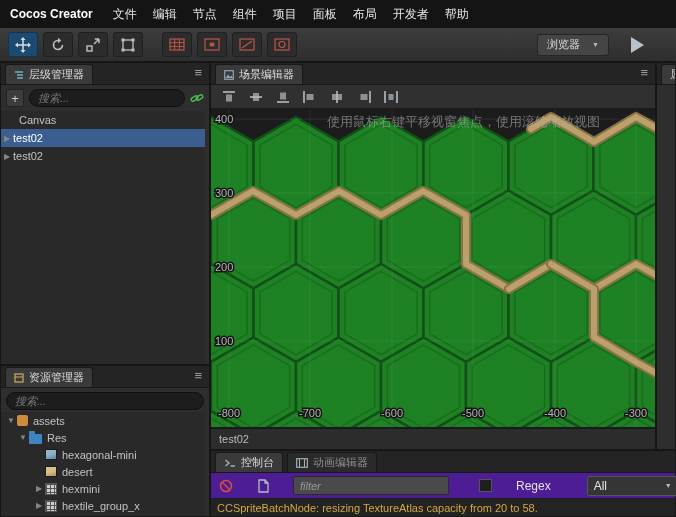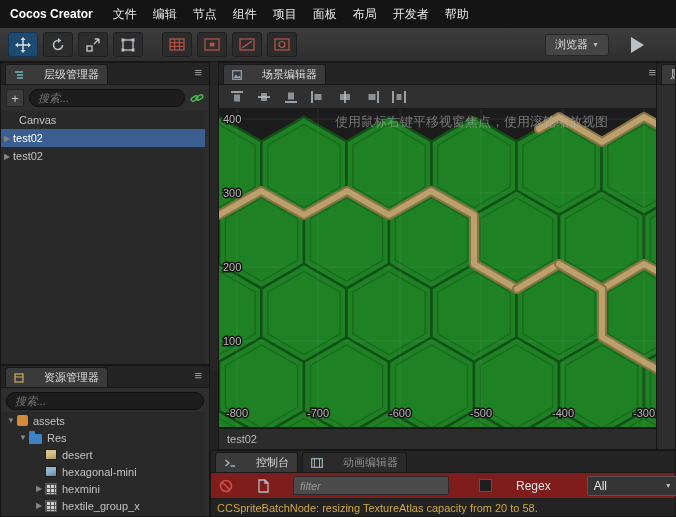--- a/index.html
+++ b/index.html
@@ -10,29 +10,29 @@
   
   #menubar{position:absolute;left:0;top:0;width:100%;height:28px;background:#141414;display:flex;align-items:center;padding:0 10px;color:#e6e6e6}
   .brand{font-weight:bold;color:#fff;margin-right:12px;font-size:12px}
   .mitem{padding:0 8px;font-size:12px}
 
   
   #toolbar{position:absolute;left:0;top:28px;width:100%;height:34px;background:linear-gradient(#3d3d3d,#2e2e2e);border-bottom:1px solid #161616;display:flex;align-items:center;padding:0 8px}
   .tbtn{width:30px;height:25px;border-radius:3px;background:#2c2c2c;border:1px solid #1f1f1f;display:flex;align-items:center;justify-content:center;margin-right:5px}
   .tbtn.active{background:#1c4a70;border-color:#123450}
   .tile-group{margin-left:14px;display:flex}
-  #preview-btn{margin-left:auto;height:22px;background:#454545;border:1px solid #252525;border-radius:3px;color:#ddd;font-size:11px;display:flex;align-items:center;gap:4px;padding:0 9px}
+  #preview-btn{margin-left:auto;height:22px;background:#454545;border:1px solid #252525;border-radius:3px;color:#ddd;font-size:11px;display:flex;align-items:center;gap:12px;padding:0 9px}
   .caret{font-size:7px;color:#bbb;line-height:1}
   #play-btn{margin:0 24px 0 22px;background:none;border:none;display:flex;align-items:center}
   .play-tri{width:0;height:0;border-top:8px solid transparent;border-bottom:8px solid transparent;border-left:13px solid #b9c2c9}
 
   
   .panel{position:absolute;background:#2e2e2e;border:1px solid #161616}
   .ptabs{height:22px;background:#242424;border-bottom:1px solid #181818;display:flex;align-items:flex-end;position:relative}
-  .ptab{height:20px;margin-left:4px;padding:0 8px;display:flex;align-items:center;gap:20px;font-size:11px;color:#ddd;background:#3a3a3a;border:1px solid #181818;border-bottom:none;border-radius:3px 3px 0 0;white-space:nowrap}
+  .ptab{height:20px;margin-left:4px;padding:0 8px;display:flex;align-items:center;gap:5px;font-size:11px;color:#ddd;background:#3a3a3a;border:1px solid #181818;border-bottom:none;border-radius:3px 3px 0 0;white-space:nowrap}
   .ptab.inactive{background:#2a2a2a;color:#8f8f8f}
   .hamburger{position:absolute;right:7px;top:3px;font-size:13px;color:#9a9a9a;line-height:1}
 
   
   #hierarchy-panel{left:0;top:62px;width:210px;height:303px}
   #assets-panel{left:0;top:365px;width:210px;height:152px}
   .prow{height:26px;display:flex;align-items:center;padding:0 5px;gap:5px;background:#2e2e2e}
   .plus-btn{width:18px;height:18px;background:#3c3c3c;border:1px solid #222;border-radius:2px;color:#ccc;font-size:13px;line-height:15px;text-align:center;flex:none}
   .search{flex:1;min-width:0;height:18px;background:#1d1d1d;border:1px solid #101010;border-radius:9px;color:#bbb;font-size:11px;padding:0 8px;font-family:inherit;outline:none}
   .search::placeholder{color:#777;font-style:italic}
@@ -46,34 +46,34 @@
   .ticon{flex:none;margin-right:5px}
   .pl4{padding-left:4px}.pl16{padding-left:16px}.pl18{padding-left:18px}.pl32{padding-left:32px}.pl44{padding-left:44px}
   .icon-cube{width:11px;height:11px;background:#d08a3c;border-radius:2px}
   .icon-folder{width:13px;height:10px;background:#3e84c4;border-radius:1px;position:relative;margin-top:2px}
   .icon-folder::before{content:"";position:absolute;top:-3px;left:0;width:6px;height:3px;background:#3e84c4;border-radius:1px 1px 0 0}
   .icon-img{width:12px;height:11px;border:1px solid #1c1c1c;background:linear-gradient(160deg,#8fb5cd 45%,#5e86a0)}
   .icon-img.sand{background:linear-gradient(160deg,#d8c08a 45%,#b2935c)}
   .icon-grid{width:12px;height:12px;background-color:#cfcfcf;background-image:linear-gradient(#555 1px,transparent 1px),linear-gradient(90deg,#555 1px,transparent 1px);background-size:4px 4px;border:1px solid #555}
 
   
-  #scene-panel{left:218px;top:62px;width:446px;height:388px;background:#e5e5e5}
+  #scene-panel{left:210px;top:62px;width:446px;height:388px;background:#e5e5e5}
   #scene-toolbar{height:24px;background:#303030;border-bottom:1px solid #1a1a1a;display:flex;align-items:center;padding:0 6px;gap:3px}
   .sbtn{width:24px;height:20px;display:flex;align-items:center;justify-content:center;background:none;border:none;border-radius:2px}
   #scene-canvas{position:absolute;left:0;right:0;top:46px;bottom:21px;background:#1c1c1c;overflow:hidden}
   #hex-svg{display:block}
   .watermark{position:absolute;left:116px;top:4px;font-size:13px;font-weight:normal;color:rgba(175,175,175,.6);white-space:nowrap;pointer-events:none}
   #scene-status{position:absolute;left:0;right:0;bottom:0;height:21px;background:#2c2c2c;border-top:1px solid #191919;display:flex;align-items:center;padding:0 8px;font-size:11px;color:#b9b9b9}
 
   
   #inspector-sliver{left:656px;top:62px;width:20px;height:388px;overflow:hidden}
 
   
   #console-panel{left:210px;top:450px;width:466px;height:67px}
-  #console-toolbar{height:26px;background:#7f1d1d;border-bottom:1px solid #1c1c1c;display:flex;align-items:center;padding:0 8px;gap:24px}
+  #console-toolbar{height:26px;background:#4c1d95;border-bottom:1px solid #1c1c1c;display:flex;align-items:center;padding:0 8px;gap:24px}
   .iconbtn{background:none;border:none;display:flex;align-items:center;padding:0}
   .cfilter{width:185px;height:19px;background:#4a4a4a;border:1px solid #2a2a2a;border-radius:2px;font-size:11px;color:#ddd;padding:0 6px;font-family:inherit;outline:none;margin-right:6px}
   .cfilter::placeholder{color:#999;font-style:italic}
   .checkbox{width:13px;height:13px;background:#1e1e1e;border:1px solid #555;flex:none}
   .regex-label{font-size:12px;color:#e2e2e2}
   .dropdown{min-width:92px;height:20px;background:#353535;border:1px solid #555;border-radius:2px;display:flex;align-items:center;justify-content:space-between;padding:4px 6px;font-size:12px;color:#e6e6e6;margin-left:12px}
   #console-log{position:absolute;left:0;right:0;top:48px;bottom:0;background:#232323;overflow:hidden}
   .logline{font-size:11px;color:#d2a842;padding:3px 6px;white-space:nowrap}
 </style>
 </head>
@@ -211,26 +211,26 @@
         <span class="arrow">▼</span>
         <span class="ticon icon-cube"></span>
         <span class="tlabel">assets</span>
       </div>
       <div class="trow pl16">
         <span class="arrow">▼</span>
         <span class="ticon icon-folder"></span>
         <span class="tlabel">Res</span>
       </div>
       <div class="trow pl44">
+        <span class="ticon icon-img"></span>
+        <span class="tlabel">hexagonal-mini</span>
+      </div>
+      <div class="trow pl44">
         <span class="ticon icon-img sand"></span>
         <span class="tlabel">desert</span>
-      </div>
-      <div class="trow pl44">
-        <span class="ticon icon-img"></span>
-        <span class="tlabel">hexagonal-mini</span>
       </div>
       <div class="trow pl32">
         <span class="arrow">▶</span>
         <span class="ticon icon-grid"></span>
         <span class="tlabel">hexmini</span>
       </div>
       <div class="trow pl32">
         <span class="arrow">▶</span>
         <span class="ticon icon-grid"></span>
         <span class="tlabel">hextile_group_x</span>

